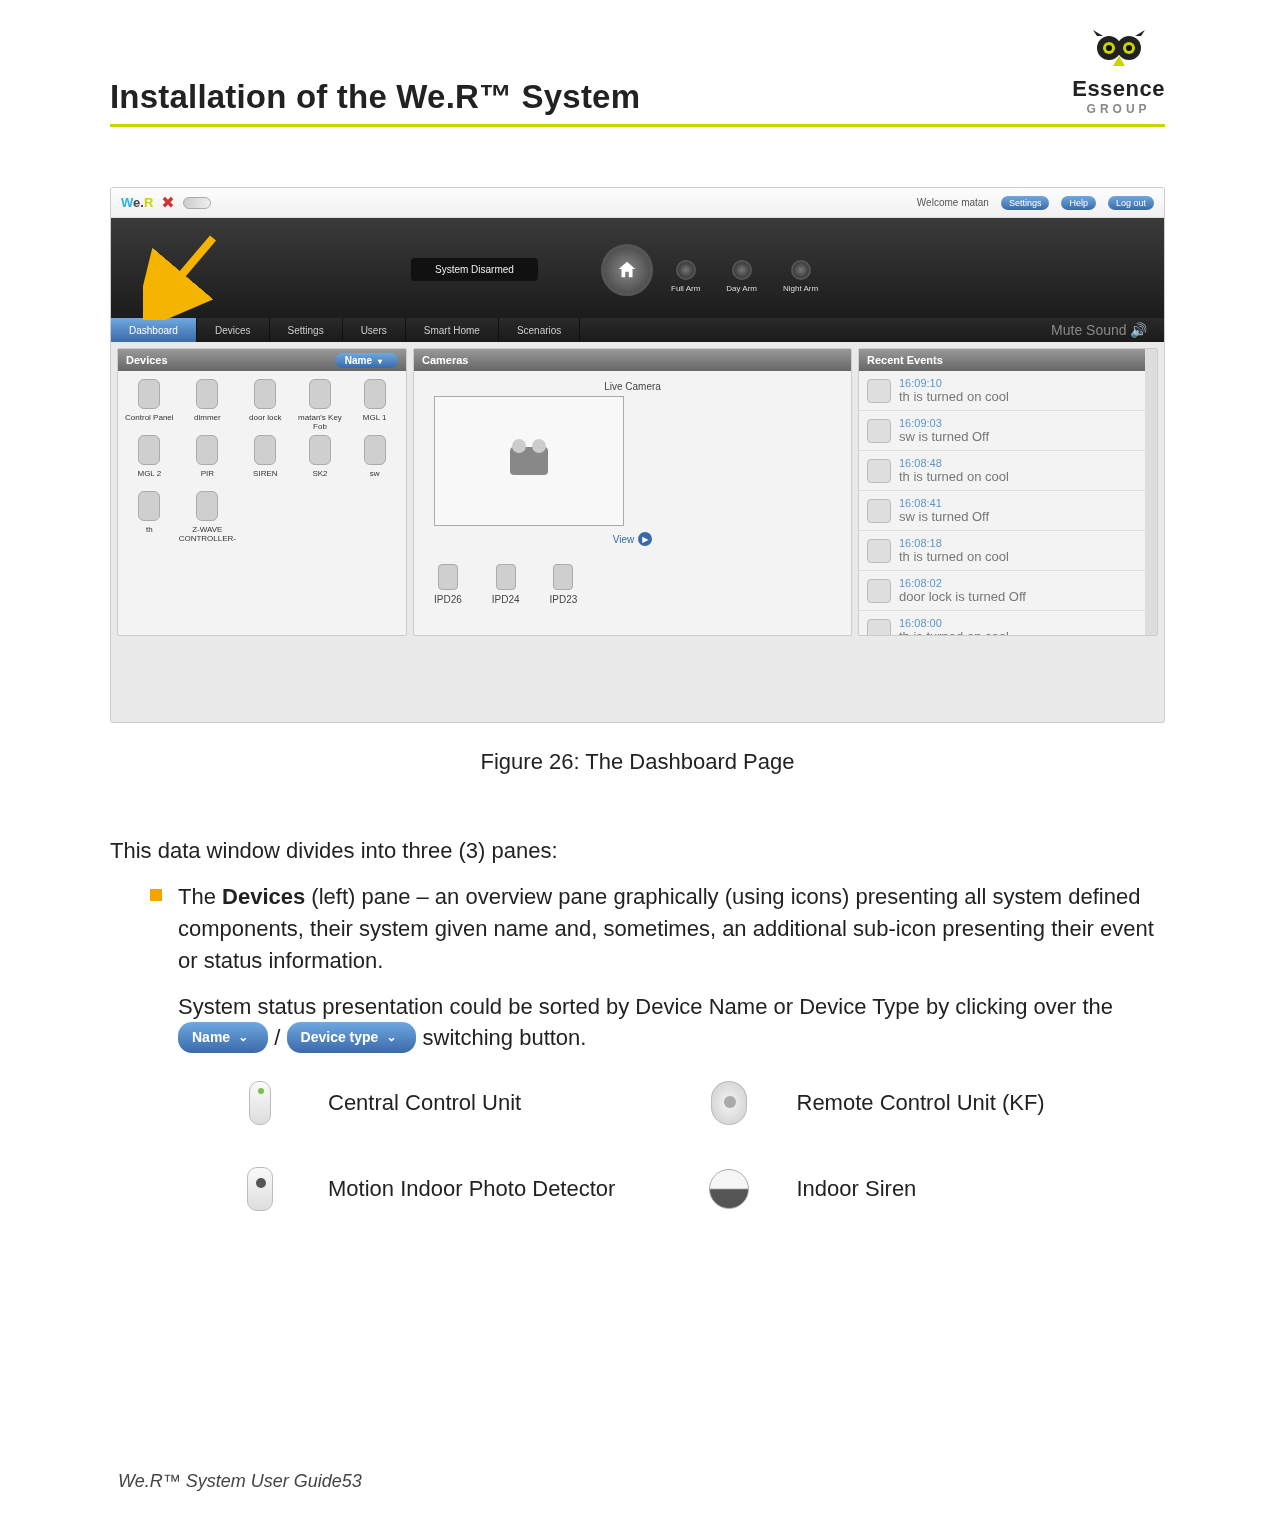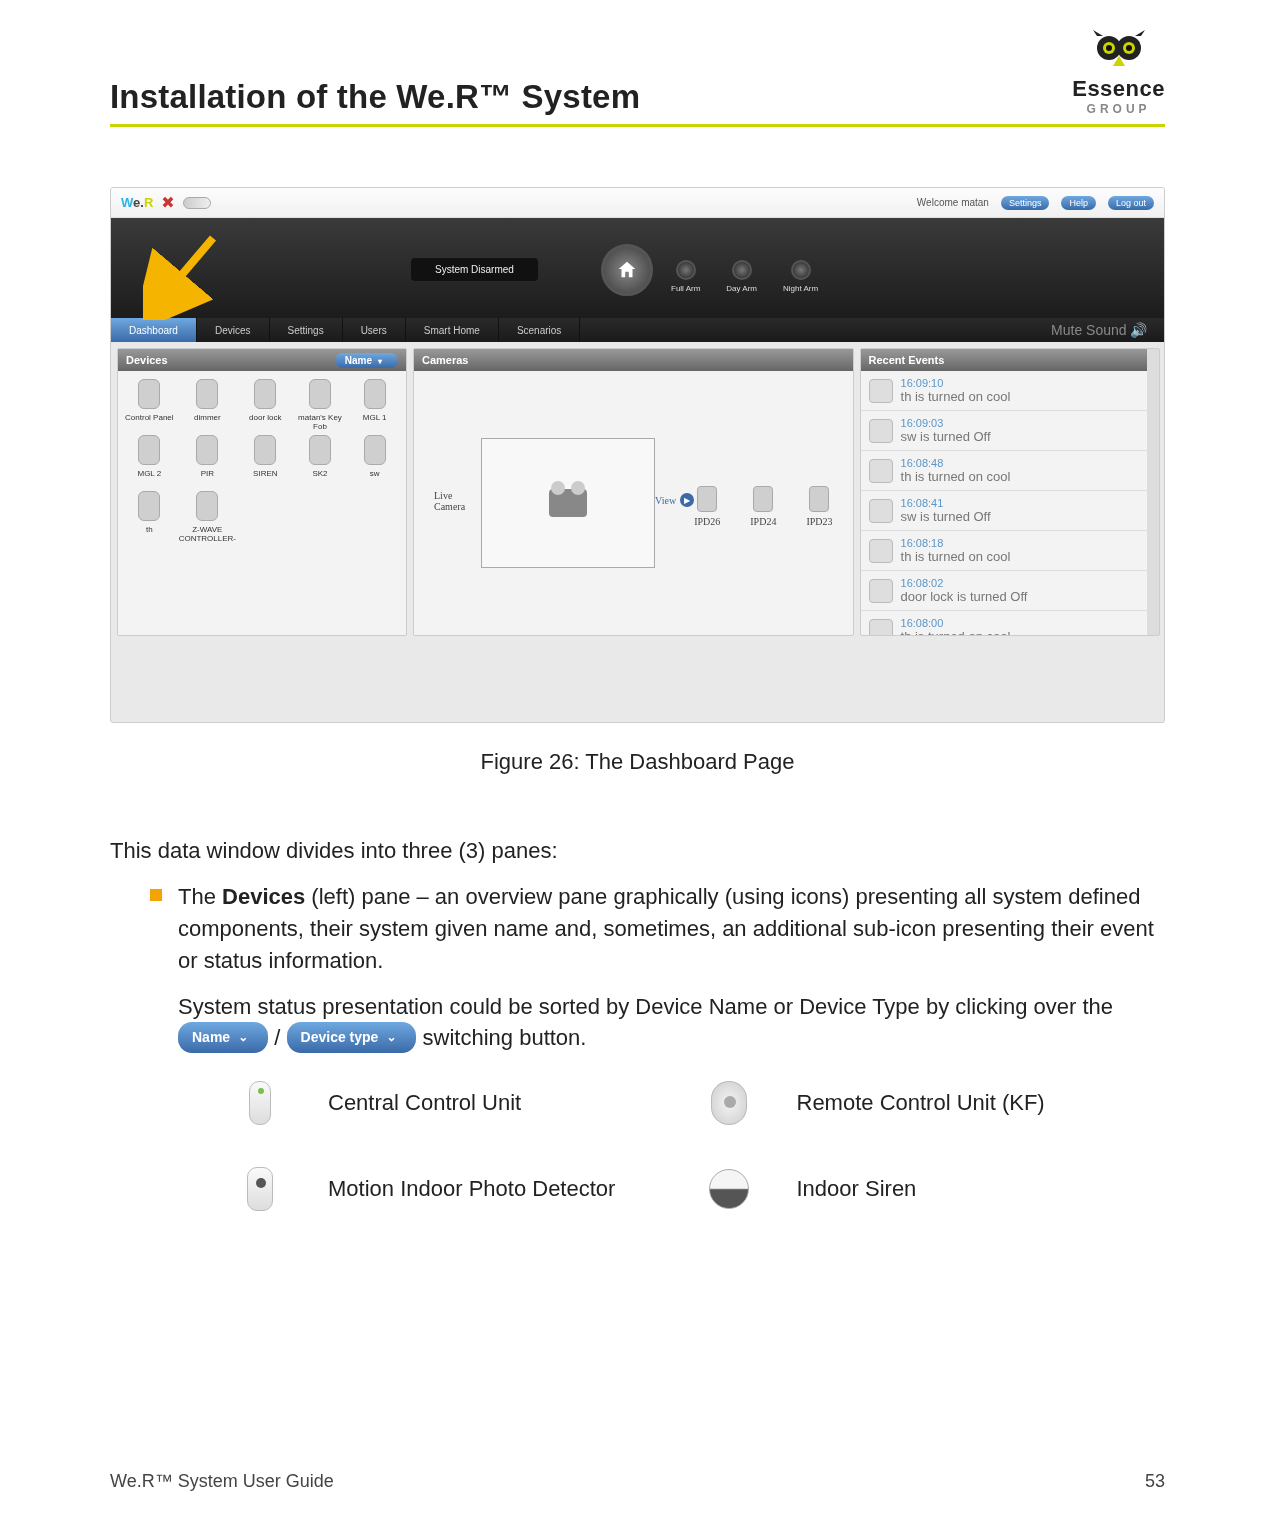--- a/index.html
+++ b/index.html
@@ -39,21 +39,21 @@
   .pane-h { height:22px; background: linear-gradient(#999,#666); color:#fff; font-size:11px; font-weight:700; display:flex; align-items:center; padding:0 8px; }
   .pane-h .name-pill { margin-left:auto; background: linear-gradient(#6fa8e0,#3a6aa8); color:#fff; font-size:10px; padding:2px 16px 2px 10px; border-radius:10px; position:relative; }
   .pane-h .name-pill::after { content:"▾"; font-size:8px; margin-left:6px; }
   .pane.devices { flex: 0 0 290px; }
   .pane.cameras { flex: 1; }
   .pane.events  { flex: 0 0 300px; }
   .dev-grid { display:grid; grid-template-columns: repeat(5,1fr); gap:4px; padding:8px 6px; }
   .dev { display:flex; flex-direction:column; align-items:center; gap:4px; }
   .dev .ic { width:22px; height:30px; background:#cfcfcf; border:1px solid #aaa; border-radius:6px; }
   .dev .lbl { font-size:8px; color:#333; text-align:center; height:18px; overflow:hidden; }
-  .cam-body { flex:1; padding:10px 20px; display:flex; align-items:center;font-family:Liberation Serif, serif; }
+  .cam-body { flex:1; padding:10px 20px; display:flex; flex-direction:column; align-items:flex-start; }
   .cam-title { align-self:center; font-size:10px; color:#444; margin-bottom:4px; }
   .cam-box { width:190px; height:130px; border:1px solid #aaa; background:#f8f8f8; display:flex; align-items:center; justify-content:center; }
   .cam-reel { width:38px; height:28px; background:#888; border-radius:4px; position:relative; }
   .cam-reel::before { content:""; position:absolute; width:14px; height:14px; border-radius:50%; background:#ccc; top:-8px; left:2px; }
   .cam-reel::after  { content:""; position:absolute; width:14px; height:14px; border-radius:50%; background:#ccc; top:-8px; right:2px; }
   .view-btn { margin:6px auto 12px; font-size:10px; color:#3a6aa8; display:flex; align-items:center; gap:4px; }
   .play { width:14px; height:14px; border-radius:50%; background:#3a6aa8; color:#fff; display:flex; align-items:center; justify-content:center; font-size:8px; }
   .cam-thumbs { display:flex; gap:30px; margin-top:6px; }
   .cam-thumb { display:flex; flex-direction:column; align-items:center; gap:4px; }
   .cam-thumb .ic { width:20px; height:26px; background:#cfcfcf; border:1px solid #aaa; border-radius:4px; }
@@ -80,21 +80,21 @@
   .icon-grid { display:grid; grid-template-columns: 80px 1fr 80px 1fr; column-gap:10px; row-gap:30px; padding-left:60px; margin-top:20px; align-items:center; }
   .ig-icon { width:44px; height:56px; display:flex; align-items:center; justify-content:center; }
   .ccu { width:22px; height:44px; background:linear-gradient(#fafafa,#ddd); border:1px solid #bbb; border-radius:10px; position:relative; }
   .ccu::after { content:""; position:absolute; width:6px; height:6px; background:#7bbf4a; border-radius:50%; top:6px; left:8px; }
   .kf { width:36px; height:44px; background:radial-gradient(#f4f4f4,#ccc); border:1px solid #bbb; border-radius:50%/40%; position:relative; }
   .kf::after { content:""; position:absolute; width:12px; height:12px; background:#aaa; border-radius:50%; top:14px; left:12px; }
   .pir { width:26px; height:44px; background:linear-gradient(#fafafa,#ddd); border:1px solid #bbb; border-radius:10px; position:relative; }
   .pir::after { content:""; position:absolute; width:10px; height:10px; background:#555; border-radius:50%; top:10px; left:8px; }
   .siren { width:40px; height:40px; border-radius:50%; background: linear-gradient(180deg,#f5f5f5 48%, #555 52%); border:1px solid #aaa; }
 
-  .footer { position:absolute; bottom:40px; left:110px; right:110px; display:flex; justify-content:space-between; font-size:18px; color:#444; }
+  .footer { position:absolute; bottom:40px; left:118px; right:110px; display:flex; font-size:18px; color:#444;font-style:italic; }
 </style>
 </head>
 <body>
 
 <div class="page">
 
   <div class="header-row">
     <div class="header-title">Installation of the We.R™ System</div>
     <div class="logo">
       <svg class="owl" viewBox="0 0 56 44">

